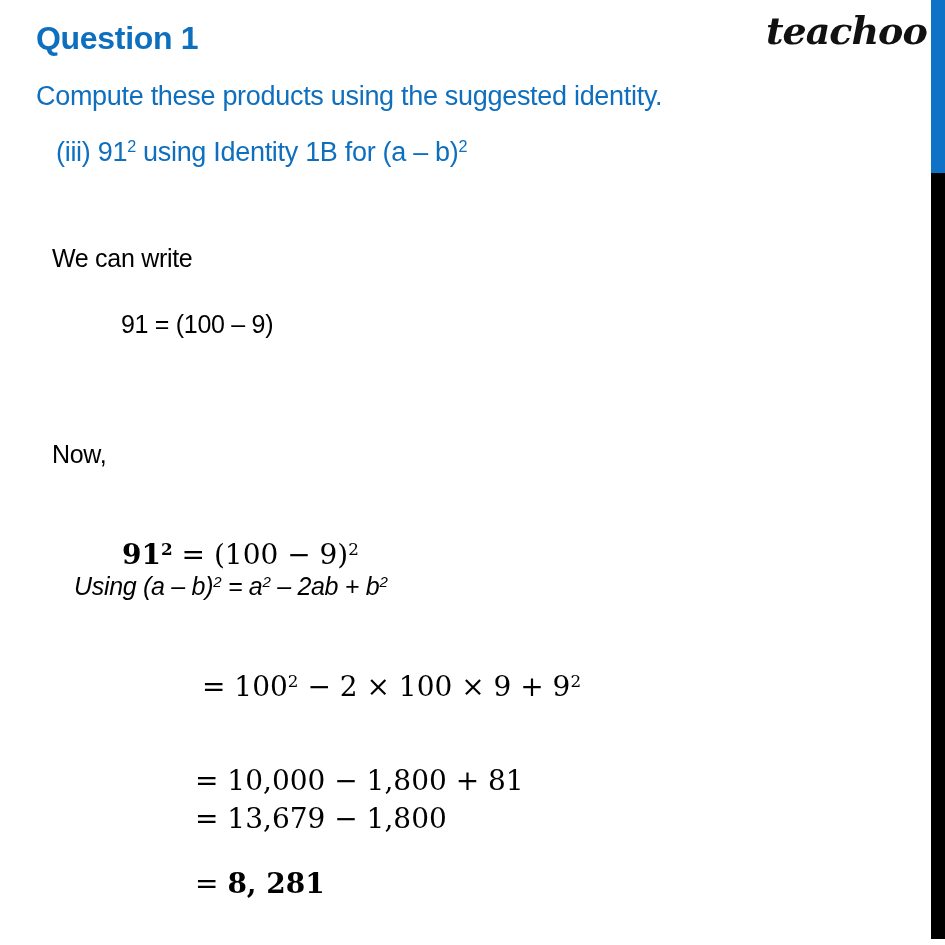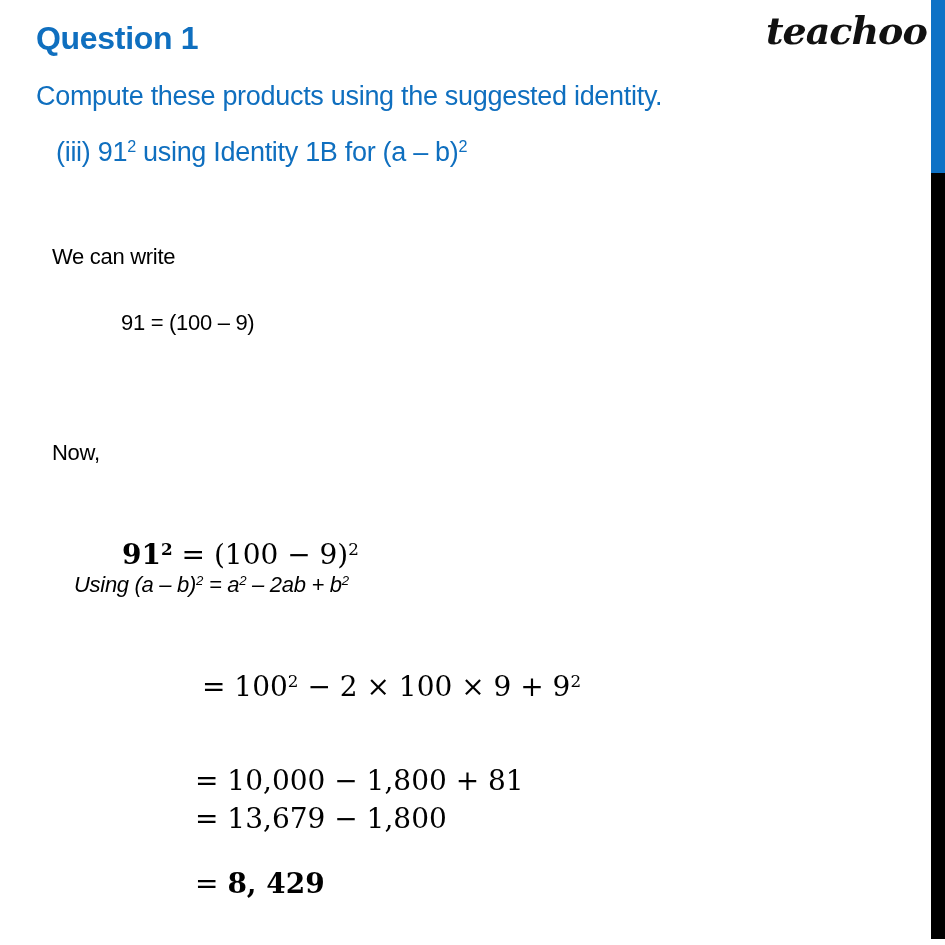--- a/index.html
+++ b/index.html
@@ -12,21 +12,21 @@
     .abs { position: absolute; white-space: nowrap; }
     .blue { color: #0f6fbf; }
     .q-title { left: 36px; top: 20px; font-size: 32px; font-weight: bold; letter-spacing: -0.3px; }
     .logo {
       left: 766px; top: 8px; font-size: 38px; font-weight: bold; font-style: italic;
       font-family: "DejaVu Serif", serif; letter-spacing: -1px; color: #111;
     }
     .q-text { left: 36px; top: 81px; font-size: 27px; letter-spacing: -0.3px; }
     .q-sub { left: 36px; top: 137px; font-size: 27px; letter-spacing: -0.3px; margin-left: 20px; }
     sup { font-size: 0.6em; vertical-align: 0.55em; line-height: 0; }
-    .body-text { font-size: 22px; letter-spacing: -0.3px; }
+    .body-text { font-size: 25px; letter-spacing: -0.3px; }
     .t1 { left: 52px; top: 244px; }
     .t2 { left: 121px; top: 310px; }
     .t3 { left: 52px; top: 440px; }
     .math { font-family: "DejaVu Serif", "Liberation Serif", serif; font-size: 28px; margin-top: 36px; }
     .m1 { left: 122px; top: 502px; }
     .b { font-weight: bold; }
     .ital { font-style: italic; }
     .t4 { left: 74px; top: 572px; }
     .m2 { left: 202px; top: 634px; }
     .m3 { left: 195px; top: 728px; }
@@ -49,16 +49,16 @@
 <div class="abs body-text t3">Now,</div>
 
 <div class="abs math m1"><span class="b">91</span><sup class="b">2</sup><span> = (100 − 9)</span><sup>2</sup></div>
 
 <div class="abs body-text ital t4"><span>Using (a – b)</span><sup>2</sup><span> = a</span><sup>2</sup><span> – 2ab + b</span><sup>2</sup></div>
 
 <div class="abs math m2"><span>= 100</span><sup>2</sup><span> − 2 × 100 × 9 + 9</span><sup>2</sup></div>
 
 <div class="abs math m3">= 10,000 − 1,800 + 81</div>
 <div class="abs math m4">= 13,679 − 1,800</div>
-<div class="abs math m5"><span>= </span><span class="b">8, 429</span></div>
+<div class="abs math m5"><span>= </span><span class="b">8, 281</span></div>
 
 <div class="bar-blue"></div>
 <div class="bar-black"></div>
 
 </body></html>

